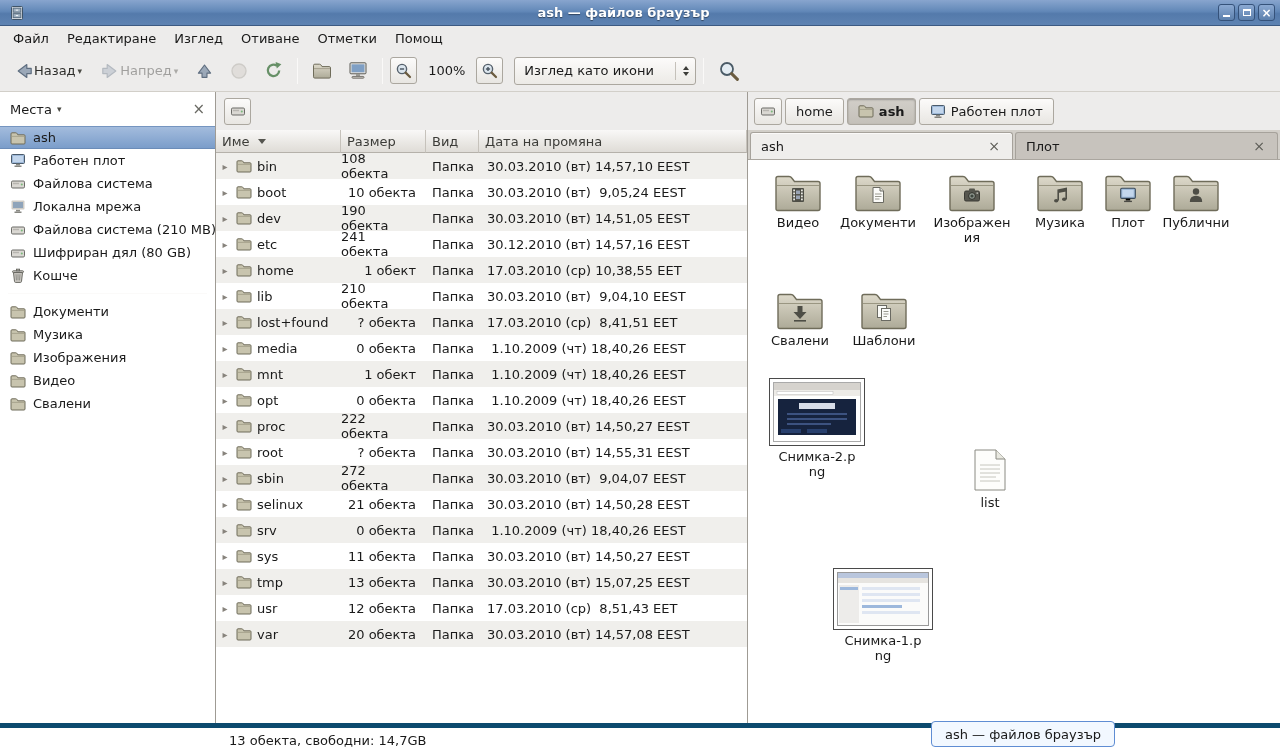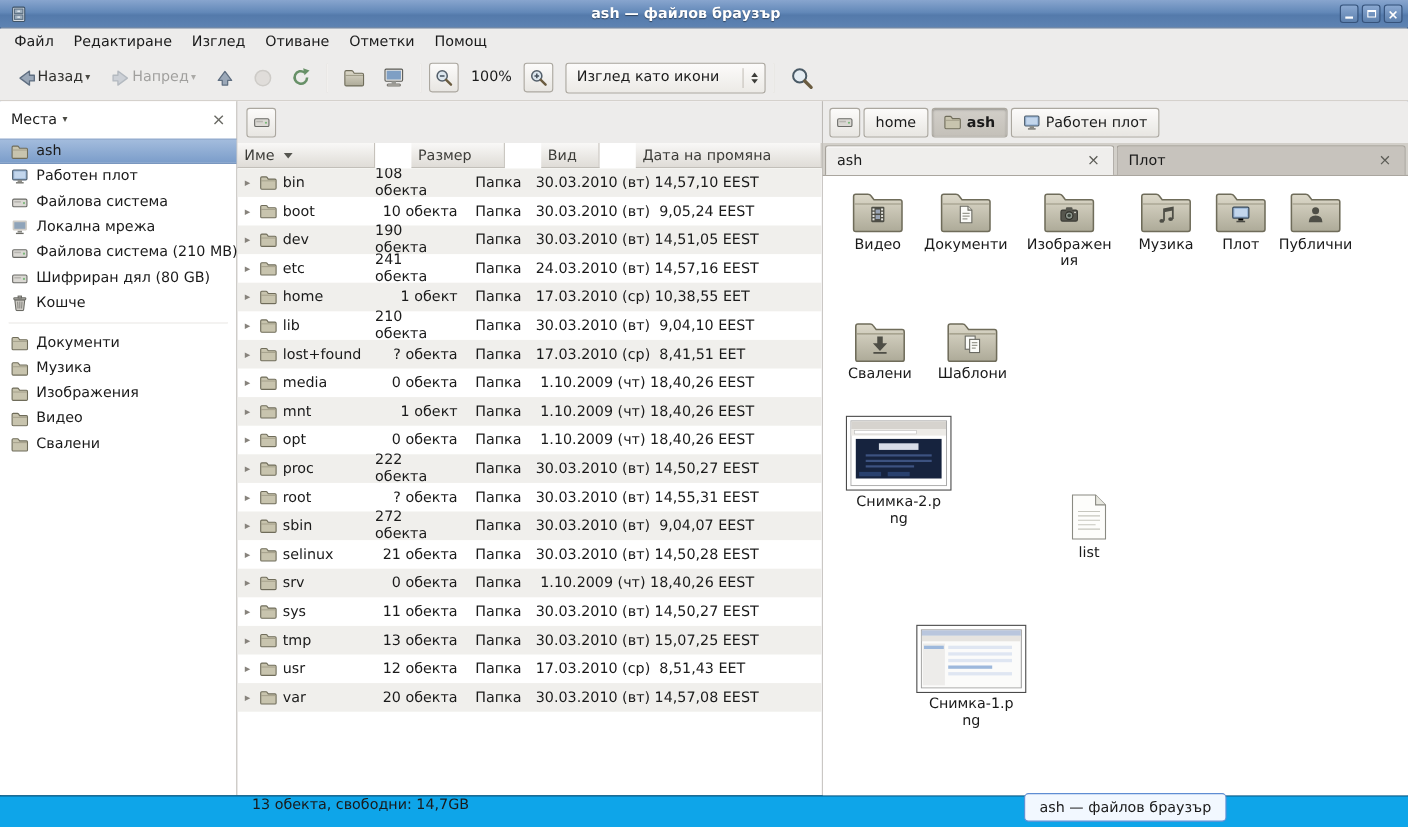--- a/index.html
+++ b/index.html
@@ -55,21 +55,21 @@
   .sb-chevron{font-size:9px;color:#4a4a44;margin-left:5px;}
   .sb-close{margin-left:auto;color:#6a6a64;font-size:15px;line-height:1;}
   .sb-item{height:23px;display:flex;align-items:center;gap:7px;padding:0 10px;white-space:nowrap;}
   .sb-item.sel{background:linear-gradient(#a3bcdd,#7b9dca);border-top:1px solid #7595c0;border-bottom:1px solid #6b8cb8;}
   .sb-sep{height:1px;background:#d7d4cd;border-bottom:1px solid #fbfaf9;margin:6px 8px;}
   .i16{display:inline-flex;line-height:0;}
 
   
   .listpane{width:532px;flex:0 0 532px;display:flex;flex-direction:column;background:#fff;border-right:1px solid #9f9b94;}
   .lp-top{height:38px;flex:0 0 38px;background:#edeceb;display:flex;align-items:center;padding:0 8px;}
-  .cols{display:flex;height:23px;flex:0 0 23px;gap:33px;}
+  .cols{display:flex;height:23px;flex:0 0 23px;}
   .col{display:flex;align-items:center;padding:0 6px;color:#3c3c38;
     background:linear-gradient(#f9f8f7,#e9e7e3 60%,#dfdcd7);border-right:1px solid #c6c2bb;border-bottom:1px solid #b5b1aa;}
   .c-name{width:125px;flex:0 0 125px;}
   .c-size{width:85px;flex:0 0 85px;}
   .c-type{width:53px;flex:0 0 53px;}
   .c-date{flex:1;}
   .sortarrow{width:0;height:0;border-left:4px solid transparent;border-right:4px solid transparent;
     border-top:5px solid #55554f;margin-left:8px;}
   .rows{flex:1;background:#fff;overflow:hidden;}
   .row{height:26px;display:flex;align-items:center;}
@@ -96,22 +96,22 @@
   .iconview{flex:1;position:relative;background:#fff;overflow:hidden;}
   .icell{position:absolute;width:88px;display:flex;flex-direction:column;align-items:center;gap:4px;}
   .icell.wide{width:110px;}
   .ficon{position:relative;display:inline-block;width:48px;height:40px;line-height:0;}
   .ficon.file{width:36px;height:44px;}
   .emblem{position:absolute;left:50%;top:57%;transform:translate(-50%,-50%);line-height:0;}
   .icon-label{max-width:78px;text-align:center;word-break:break-all;line-height:1.15;}
   .thumbframe{display:block;background:#fff;border:1px solid #4a4a4a;padding:3px;line-height:0;}
 
   
-  .statusbar{height:29px;flex:0 0 29px;background:#0ea5e9;border-top:1px solid #0c4a6e;
-    display:flex;align-items:flex-start;padding-left:229px;}
+  .statusbar{height:29px;flex:0 0 29px;background:#ffffff;border-top:5px solid #0c4a6e;
+    display:flex;align-items:center;padding-left:229px;}
   .task-tooltip{position:absolute;left:931px;top:721px;height:26px;display:flex;align-items:center;
     padding:0 13px;background:#f2f8ff;border:1px solid #5f8dd3;border-radius:4px;z-index:20;}
 </style>
 </head>
 <body>
 
 <div id="app">
   <svg width="0" height="0" style="position:absolute">
       <defs>
     <linearGradient id="gFold" x1="0" y1="0" x2="0" y2="1">
@@ -464,21 +464,21 @@
          <span class="i16">
                 <svg width="16" height="14" viewBox="0 0 16 14">
                   <path d="M1 12 V2.8 Q1 1.8 2 1.8 H5.8 Q6.6 1.8 7 2.5 L7.8 3.8 H14 Q15 3.8 15 4.8 V12 Q15 13 14 13 H2 Q1 13 1 12 Z" fill="#c8c4ae" stroke="#6f6c5a"></path>
                   <path d="M1.4 5.4 H14.6" stroke="#a09c86" stroke-width="0.8"></path>
                 </svg>
               </span>
          <span>etc</span>
        </div>
        <div class="c-size">241 обекта</div>
        <div class="c-type">Папка</div>
-       <div class="c-date">24.03.2010 (вт) 14,57,16 EEST</div>
+       <div class="c-date">30.12.2010 (вт) 14,57,16 EEST</div>
      </div>
           <div class="row">
        <div class="c-name">
          <span class="expander">▸</span>
          <span class="i16">
                 <svg width="16" height="14" viewBox="0 0 16 14">
                   <path d="M1 12 V2.8 Q1 1.8 2 1.8 H5.8 Q6.6 1.8 7 2.5 L7.8 3.8 H14 Q15 3.8 15 4.8 V12 Q15 13 14 13 H2 Q1 13 1 12 Z" fill="#c8c4ae" stroke="#6f6c5a"></path>
                   <path d="M1.4 5.4 H14.6" stroke="#a09c86" stroke-width="0.8"></path>
                 </svg>
               </span>

